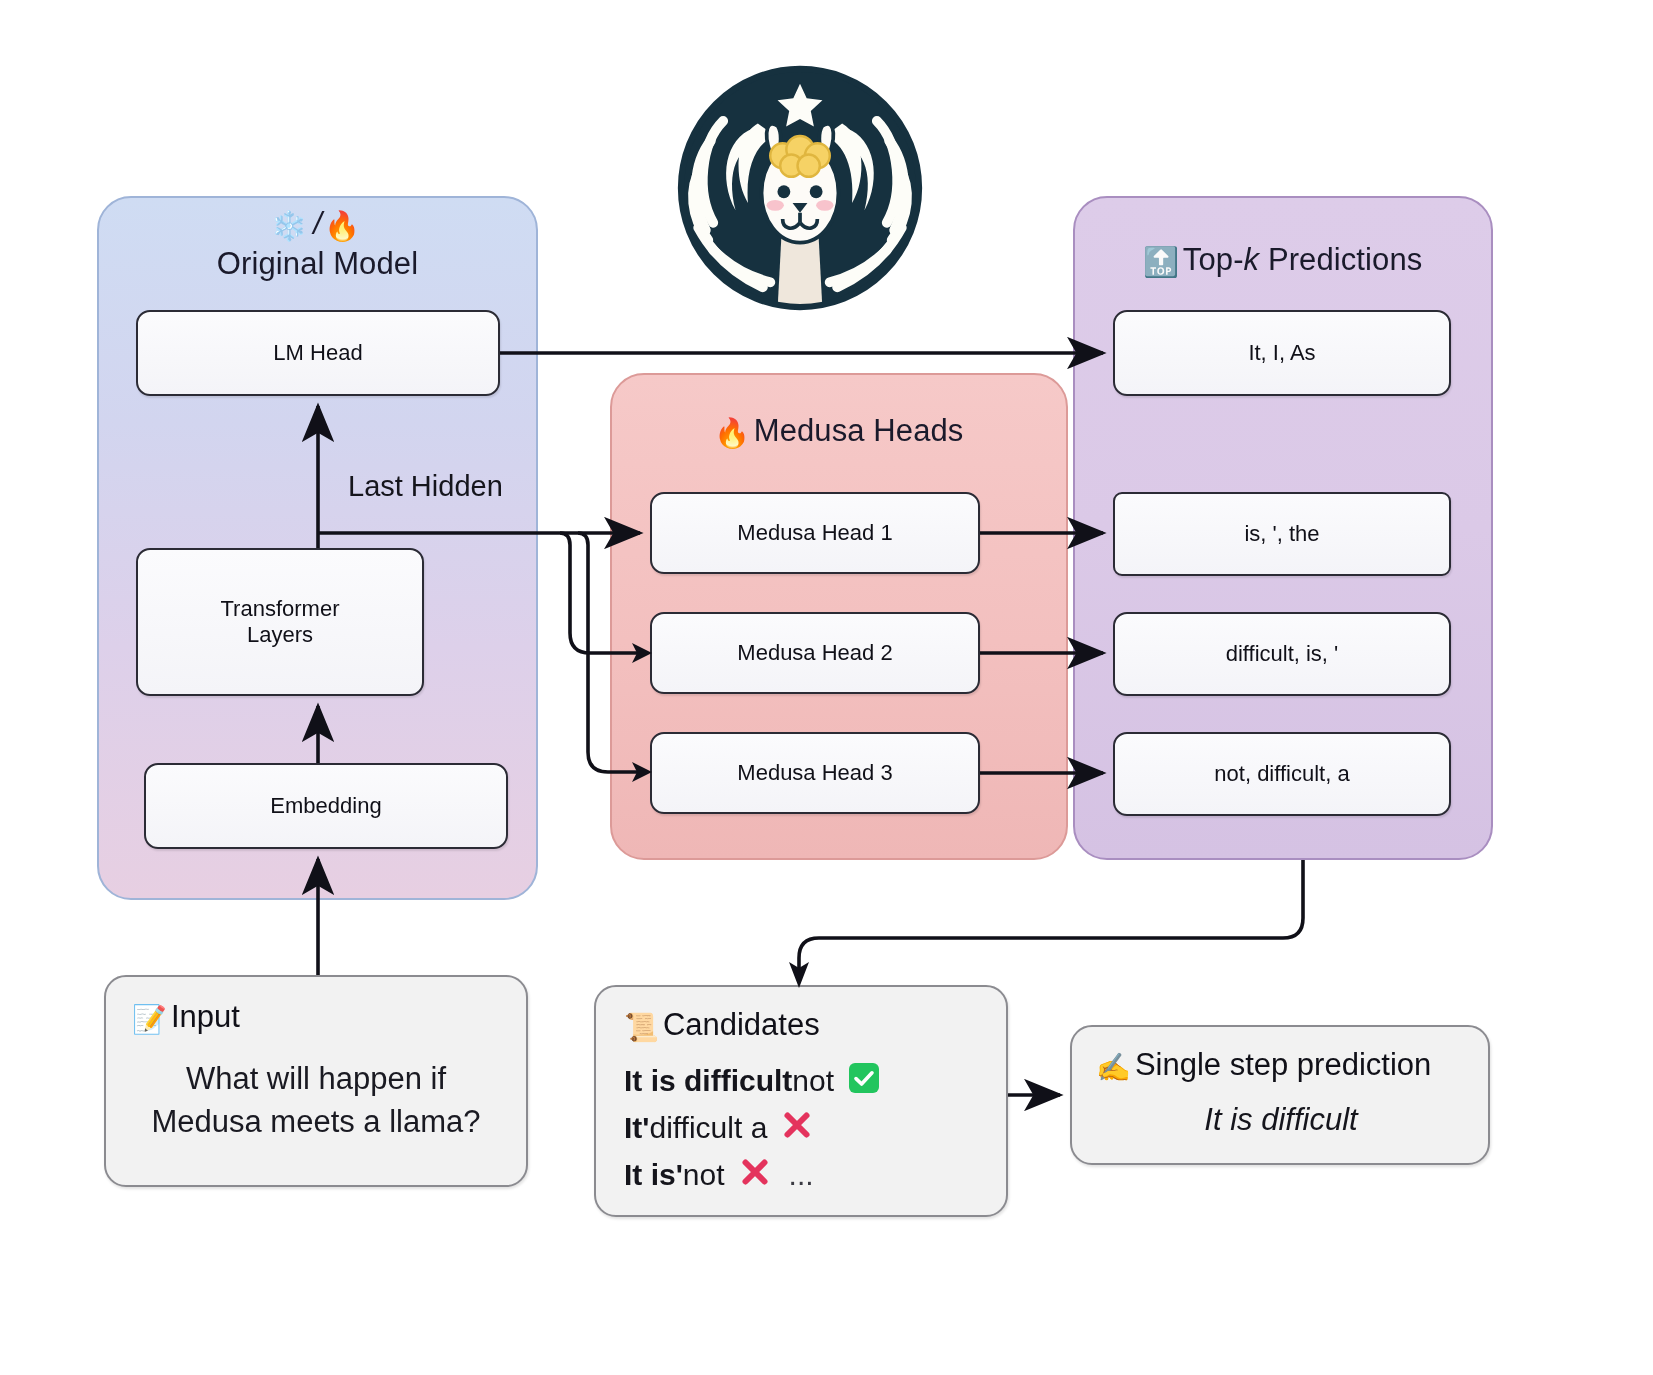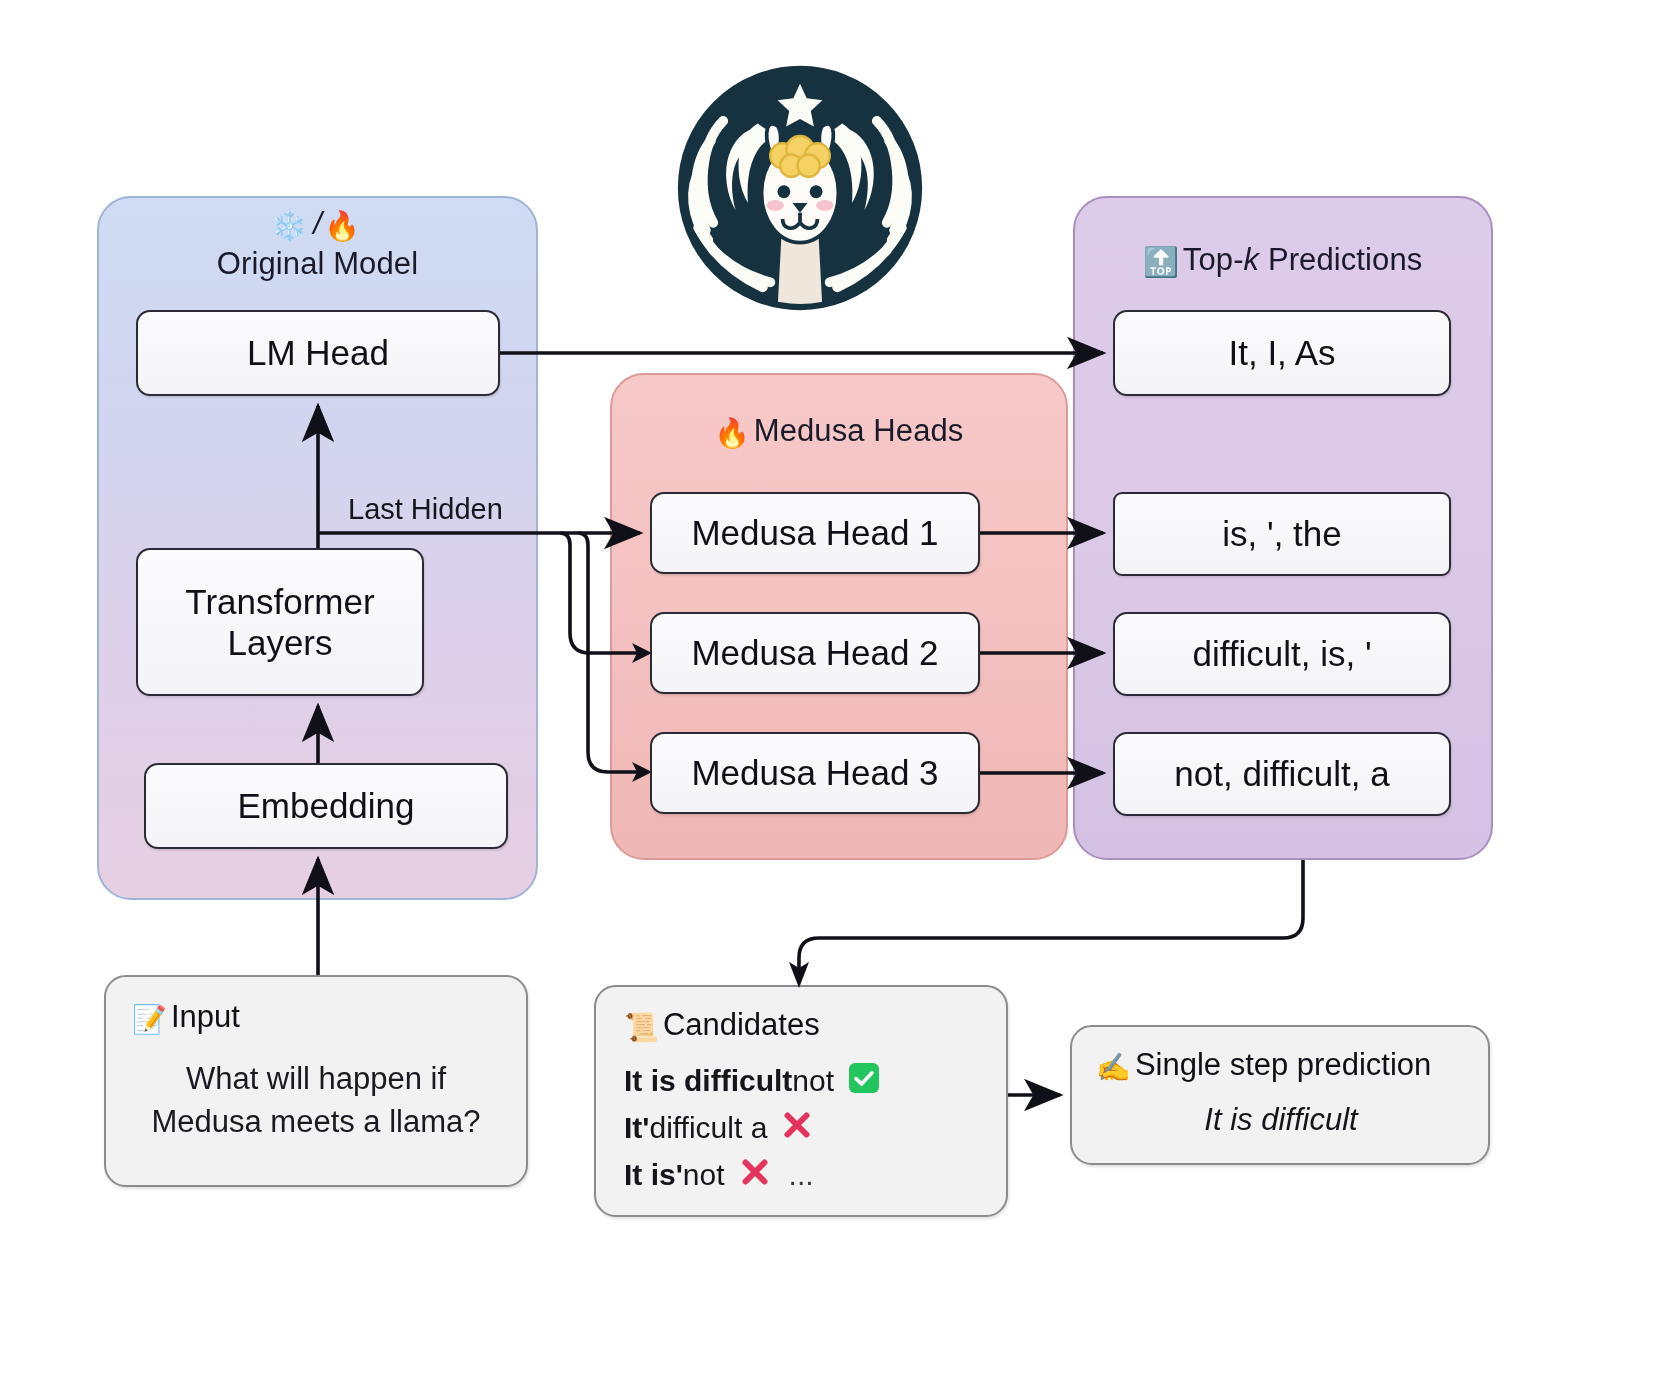--- a/index.html
+++ b/index.html
@@ -58,21 +58,21 @@
   .node{
     position:absolute;
     box-sizing:border-box;
     background:linear-gradient(180deg,#fbfbfd 0%, #f4f4f8 100%);
     border:2.5px solid #2b2b35;
     border-radius:14px;
     display:flex;
     align-items:center;
     justify-content:center;
     text-align:center;
-    font-size:35px;
+    font-size:22px;
     color:#101018;
     line-height:1.18;
     box-shadow:1px 2px 2px rgba(0,0,0,0.10);
   }
 
   
   .freebox{
     position:absolute;
     box-sizing:border-box;
     background:#f2f2f2;
@@ -121,21 +121,20 @@
     pointer-events:none;
   }
   .edge{ fill:none; stroke:#101018; stroke-width:3.6px; }
   .edgehead{ fill:#101018; }
 
   .edge-label{
     position:absolute;
     font-size:29px;
     color:#15151c;
     white-space:nowrap;
-    margin-top:23px;
   }
 
   
   #logo{
     position:absolute;
     left:676px; top:64px;
     width:248px; height:248px;
   }
 </style>
 </head>

